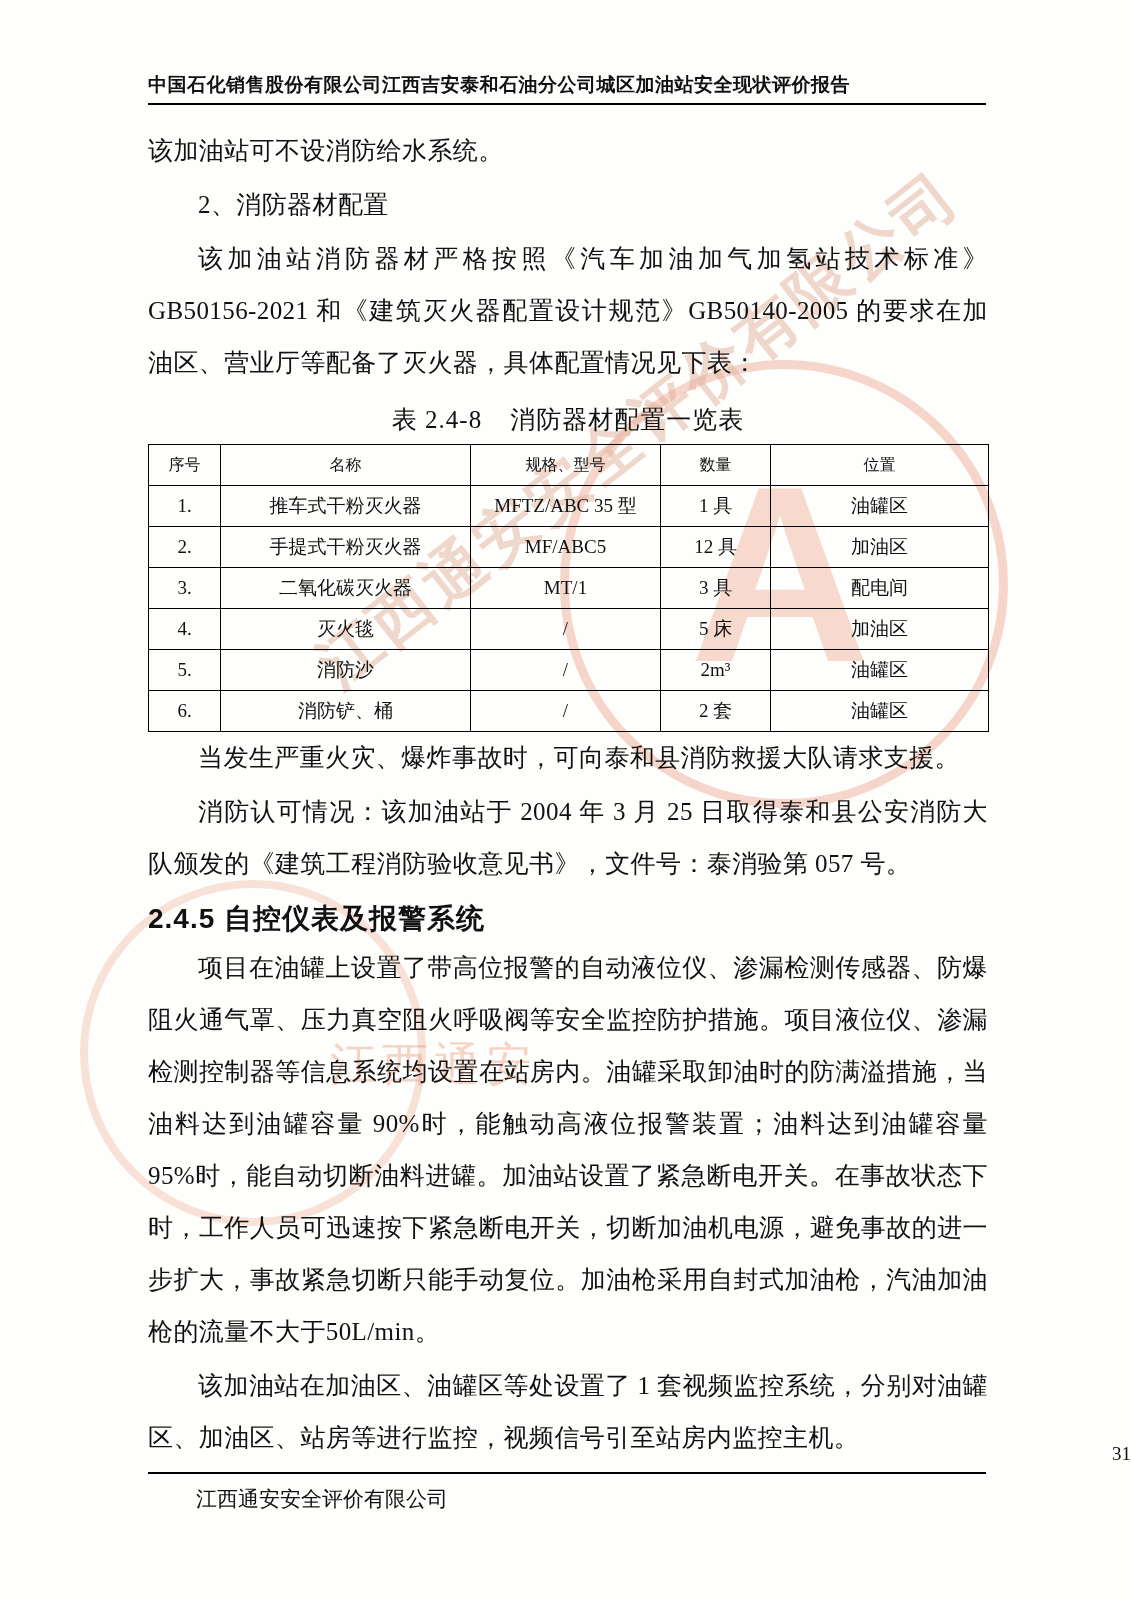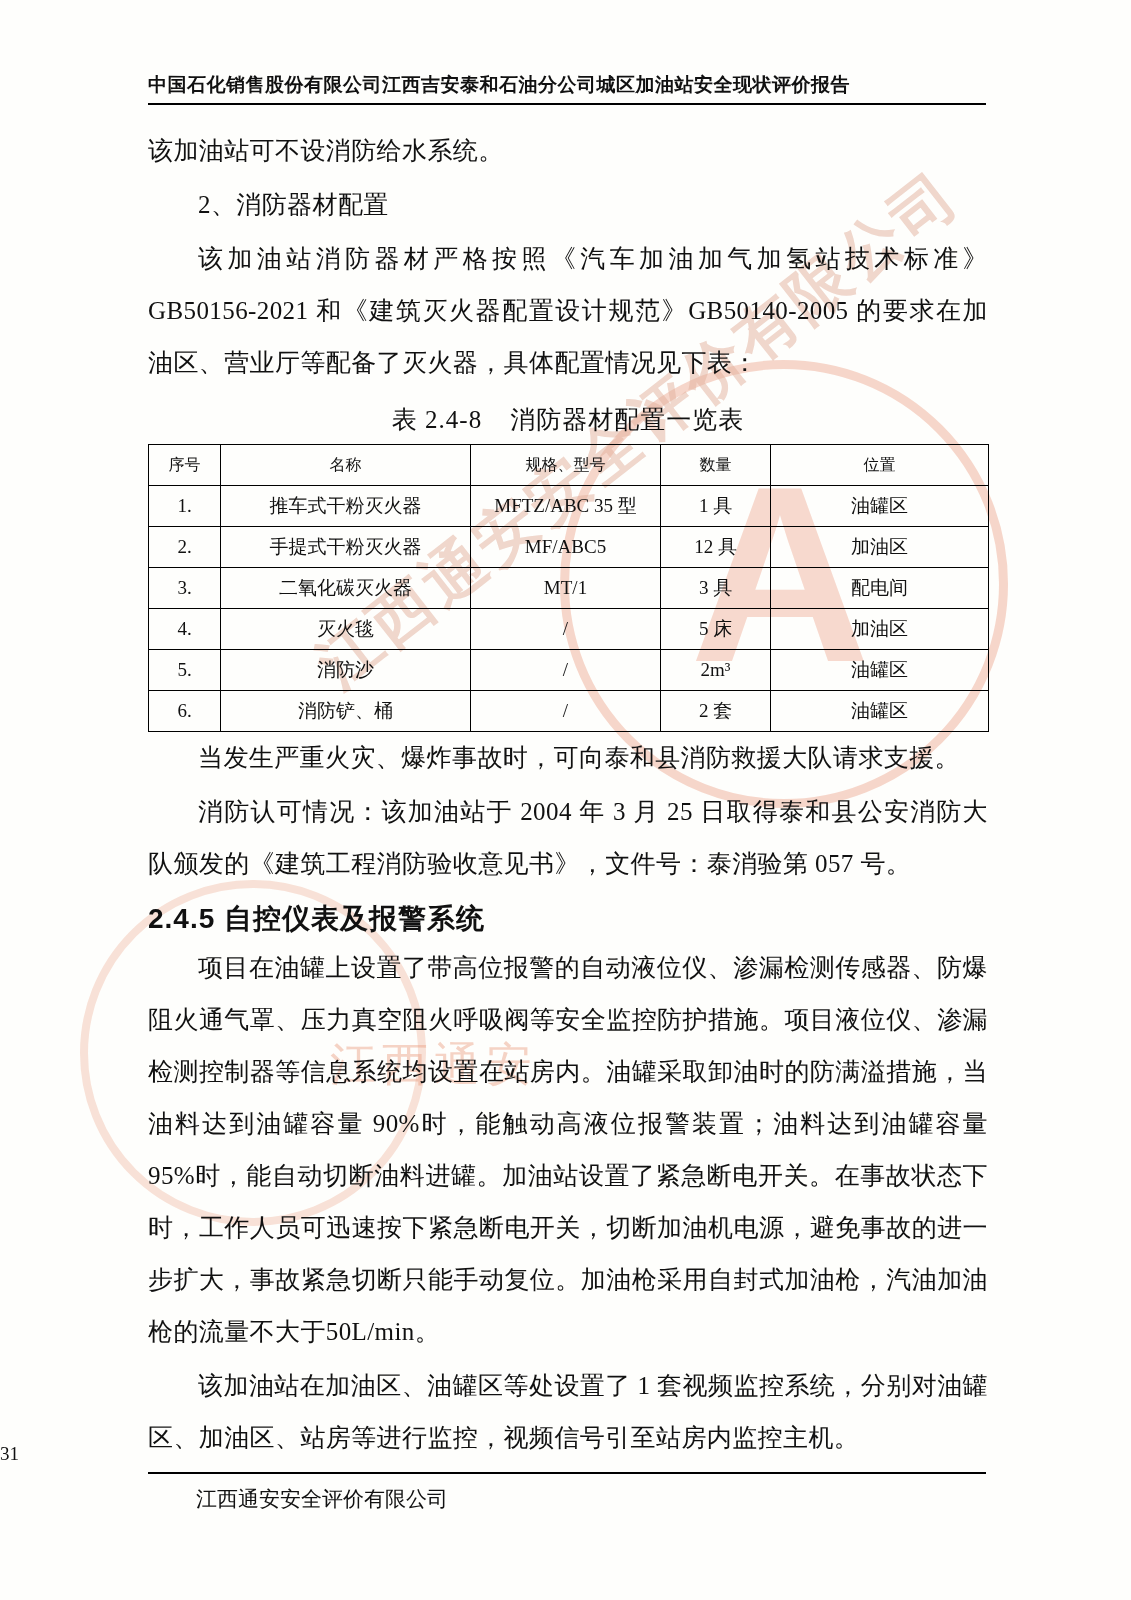--- a/index.html
+++ b/index.html
@@ -157,21 +157,21 @@
   .col3 { width: 190px; }
   .col4 { width: 110px; }
   .col5 { width: 218px; }
 
   
   .page-number {
     position: absolute;
     left: 0;
     right: 0;
     top: 1443px;
-    text-align: left;
+    text-align: right;
     font-size: 19px;
     z-index: 10;
   }
   .footer-rule {
     position: absolute;
     left: 148px;
     top: 1472px;
     width: 838px;
     border-bottom: 2px solid #000;
     z-index: 10;

